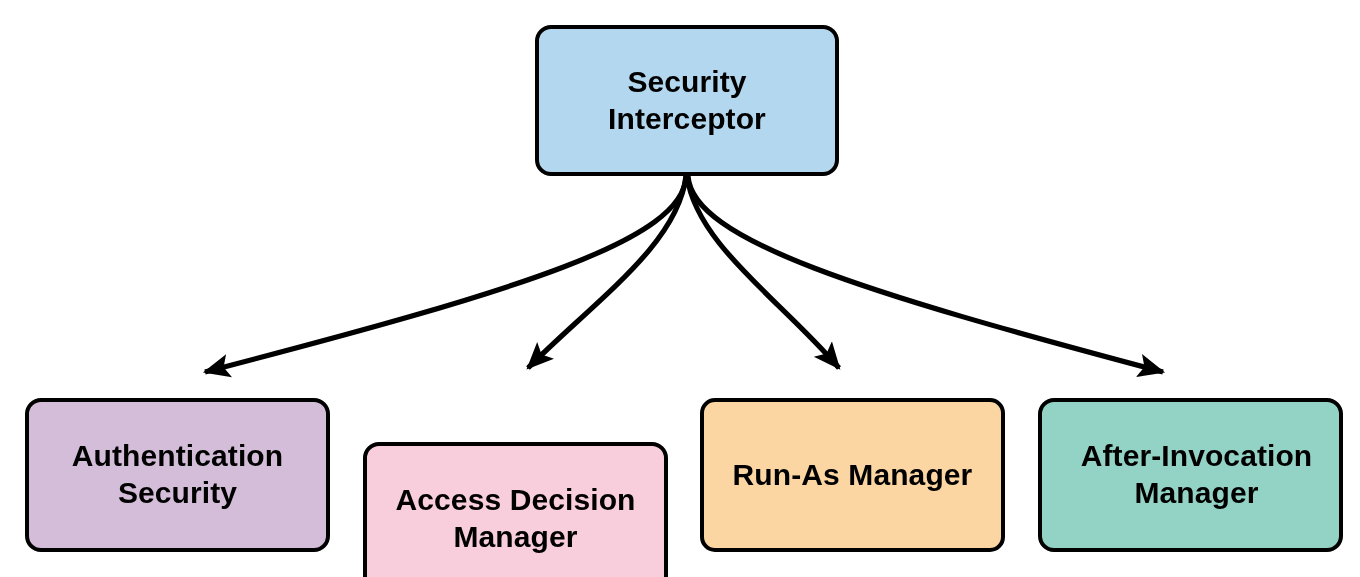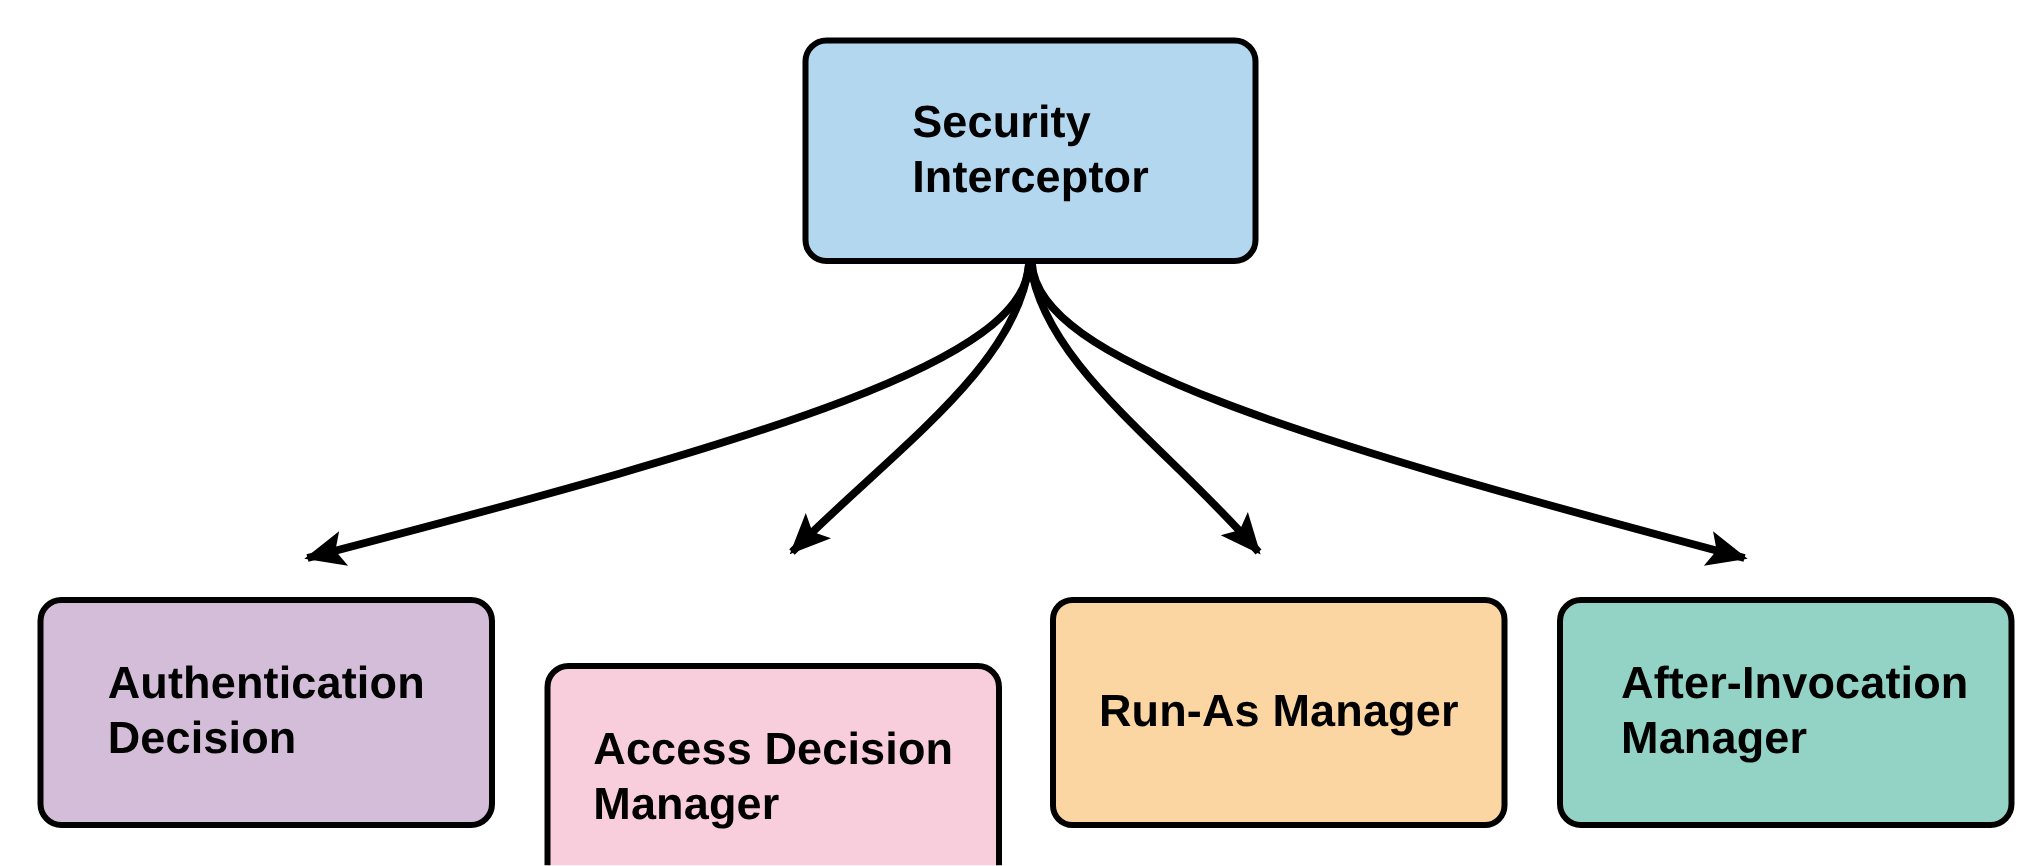--- a/index.html
+++ b/index.html
@@ -27,20 +27,21 @@
     pointer-events: none;
   }
   .node {
     position: absolute;
     box-sizing: border-box;
     border: 4px solid #000000;
     border-radius: 16px;
     display: flex;
     align-items: center;
     justify-content: center;
+    text-align: center;
     color: #000000;
     font-weight: bold;
     line-height: 1.22;
     letter-spacing: 0.1px;
     -webkit-font-smoothing: antialiased;
   }
   .node .node-label {
     display: block;
     padding: 0 10px;
     white-space: pre-line;
@@ -106,21 +107,21 @@
     </g>
   </svg>
 
   <div class="node" id="node-root" style="background: rgb(180, 215, 240);">
     <span class="node-label">Security
 Interceptor</span>
   </div>
 
   <div class="node" id="node-auth" style="background: rgb(212, 189, 216);">
     <span class="node-label">Authentication
-Decision</span>
+Security</span>
   </div>
 
   <div class="node" id="node-access" style="background: rgb(249, 206, 220); margin-top: 44px;">
     <span class="node-label">Access Decision
 Manager</span>
   </div>
 
   <div class="node" id="node-runas" style="background: rgb(251, 214, 162);">
     <span class="node-label">Run-As Manager</span>
   </div>

